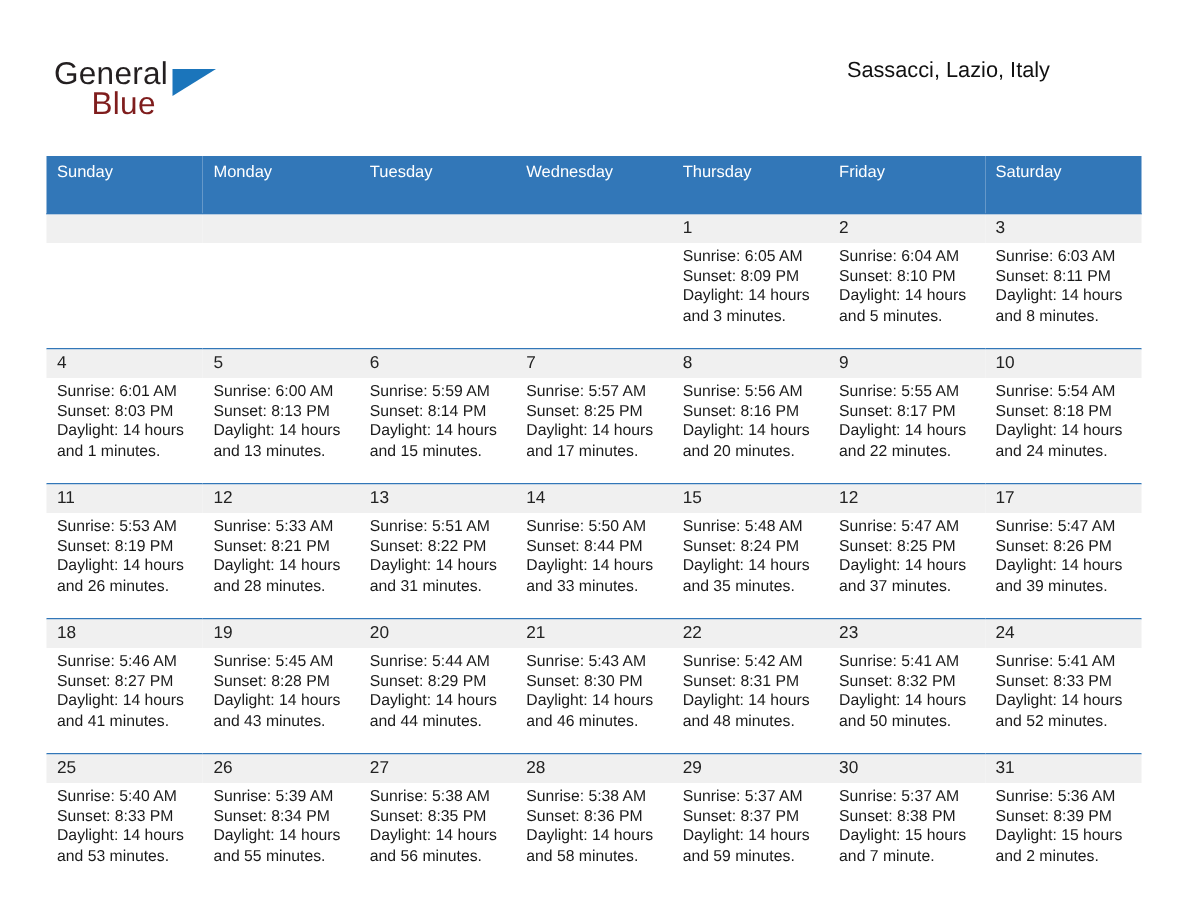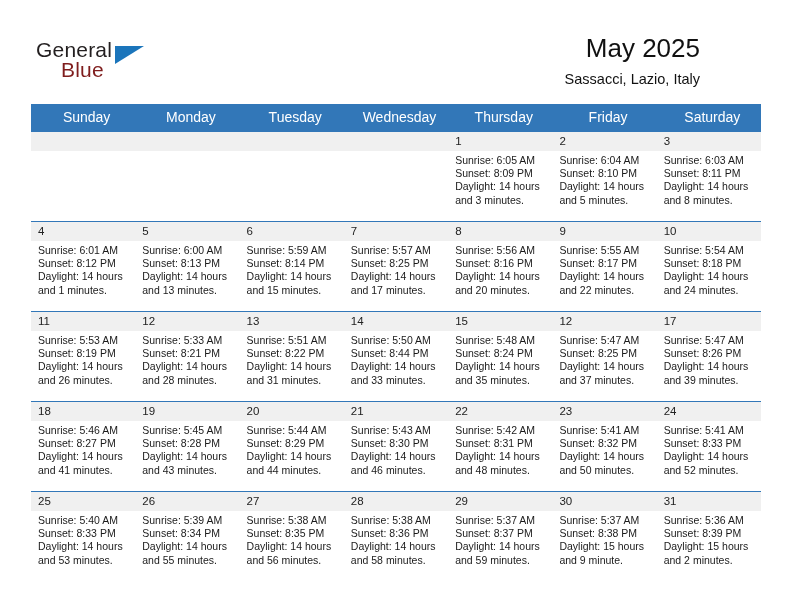--- a/index.html
+++ b/index.html
@@ -90,24 +90,24 @@
     position: absolute;
     left: 31px;
     top: 104px;
     width: 730px;
     border-collapse: collapse;
     table-layout: fixed;
   }
   .calendar th {
     background: #3277b8;
     color: #ffffff;
-    font-size: 14px;
+    font-size: 11px;
     font-weight: normal;
-    text-align: center;
-    padding: 5px 0 6px 7px;
+    text-align: left;
+    padding: 5px 0 21px 7px;
     height: 11px;
     border: none;
   }
   .calendar td {
     vertical-align: top;
     padding: 0;
     border: none;
     border-top: 1px solid #3277b8;
     height: 89px;
     background: #ffffff;
@@ -146,21 +146,20 @@
 
   <div class="header">
 
     <div class="logo">
       <span class="logo-general">General</span>
       <span class="logo-triangle"></span>
       <span class="logo-blue">Blue</span>
     </div>
 
     <div class="title-block">
-      <div class="month-title">May 2025</div>
       <div class="location">Sassacci, Lazio, Italy</div>
     </div>
 
   </div>
 
   <table class="calendar">
     <thead>
       <tr>
         <th>Sunday</th>
         <th>Monday</th>
@@ -226,21 +225,21 @@
               </div>
             </div>
           </td>
         </tr>
         <tr>
           <td>
             <div class="daycell">
               <div class="daynum-band">4</div>
               <div class="details">
                 <div>Sunrise: 6:01 AM</div>
-                <div>Sunset: 8:12 PM</div>
+                <div>Sunset: 8:03 PM</div>
                 <div>Daylight: 14 hours</div>
                 <div>and 1 minutes.</div>
               </div>
             </div>
           </td>
           <td>
             <div class="daycell">
               <div class="daynum-band">5</div>
               <div class="details">
                 <div>Sunrise: 6:00 AM</div>
@@ -520,21 +519,21 @@
               </div>
             </div>
           </td>
           <td>
             <div class="daycell">
               <div class="daynum-band">30</div>
               <div class="details">
                 <div>Sunrise: 5:37 AM</div>
                 <div>Sunset: 8:38 PM</div>
                 <div>Daylight: 15 hours</div>
-                <div>and 9 minute.</div>
+                <div>and 7 minute.</div>
               </div>
             </div>
           </td>
           <td>
             <div class="daycell">
               <div class="daynum-band">31</div>
               <div class="details">
                 <div>Sunrise: 5:36 AM</div>
                 <div>Sunset: 8:39 PM</div>
                 <div>Daylight: 15 hours</div>

